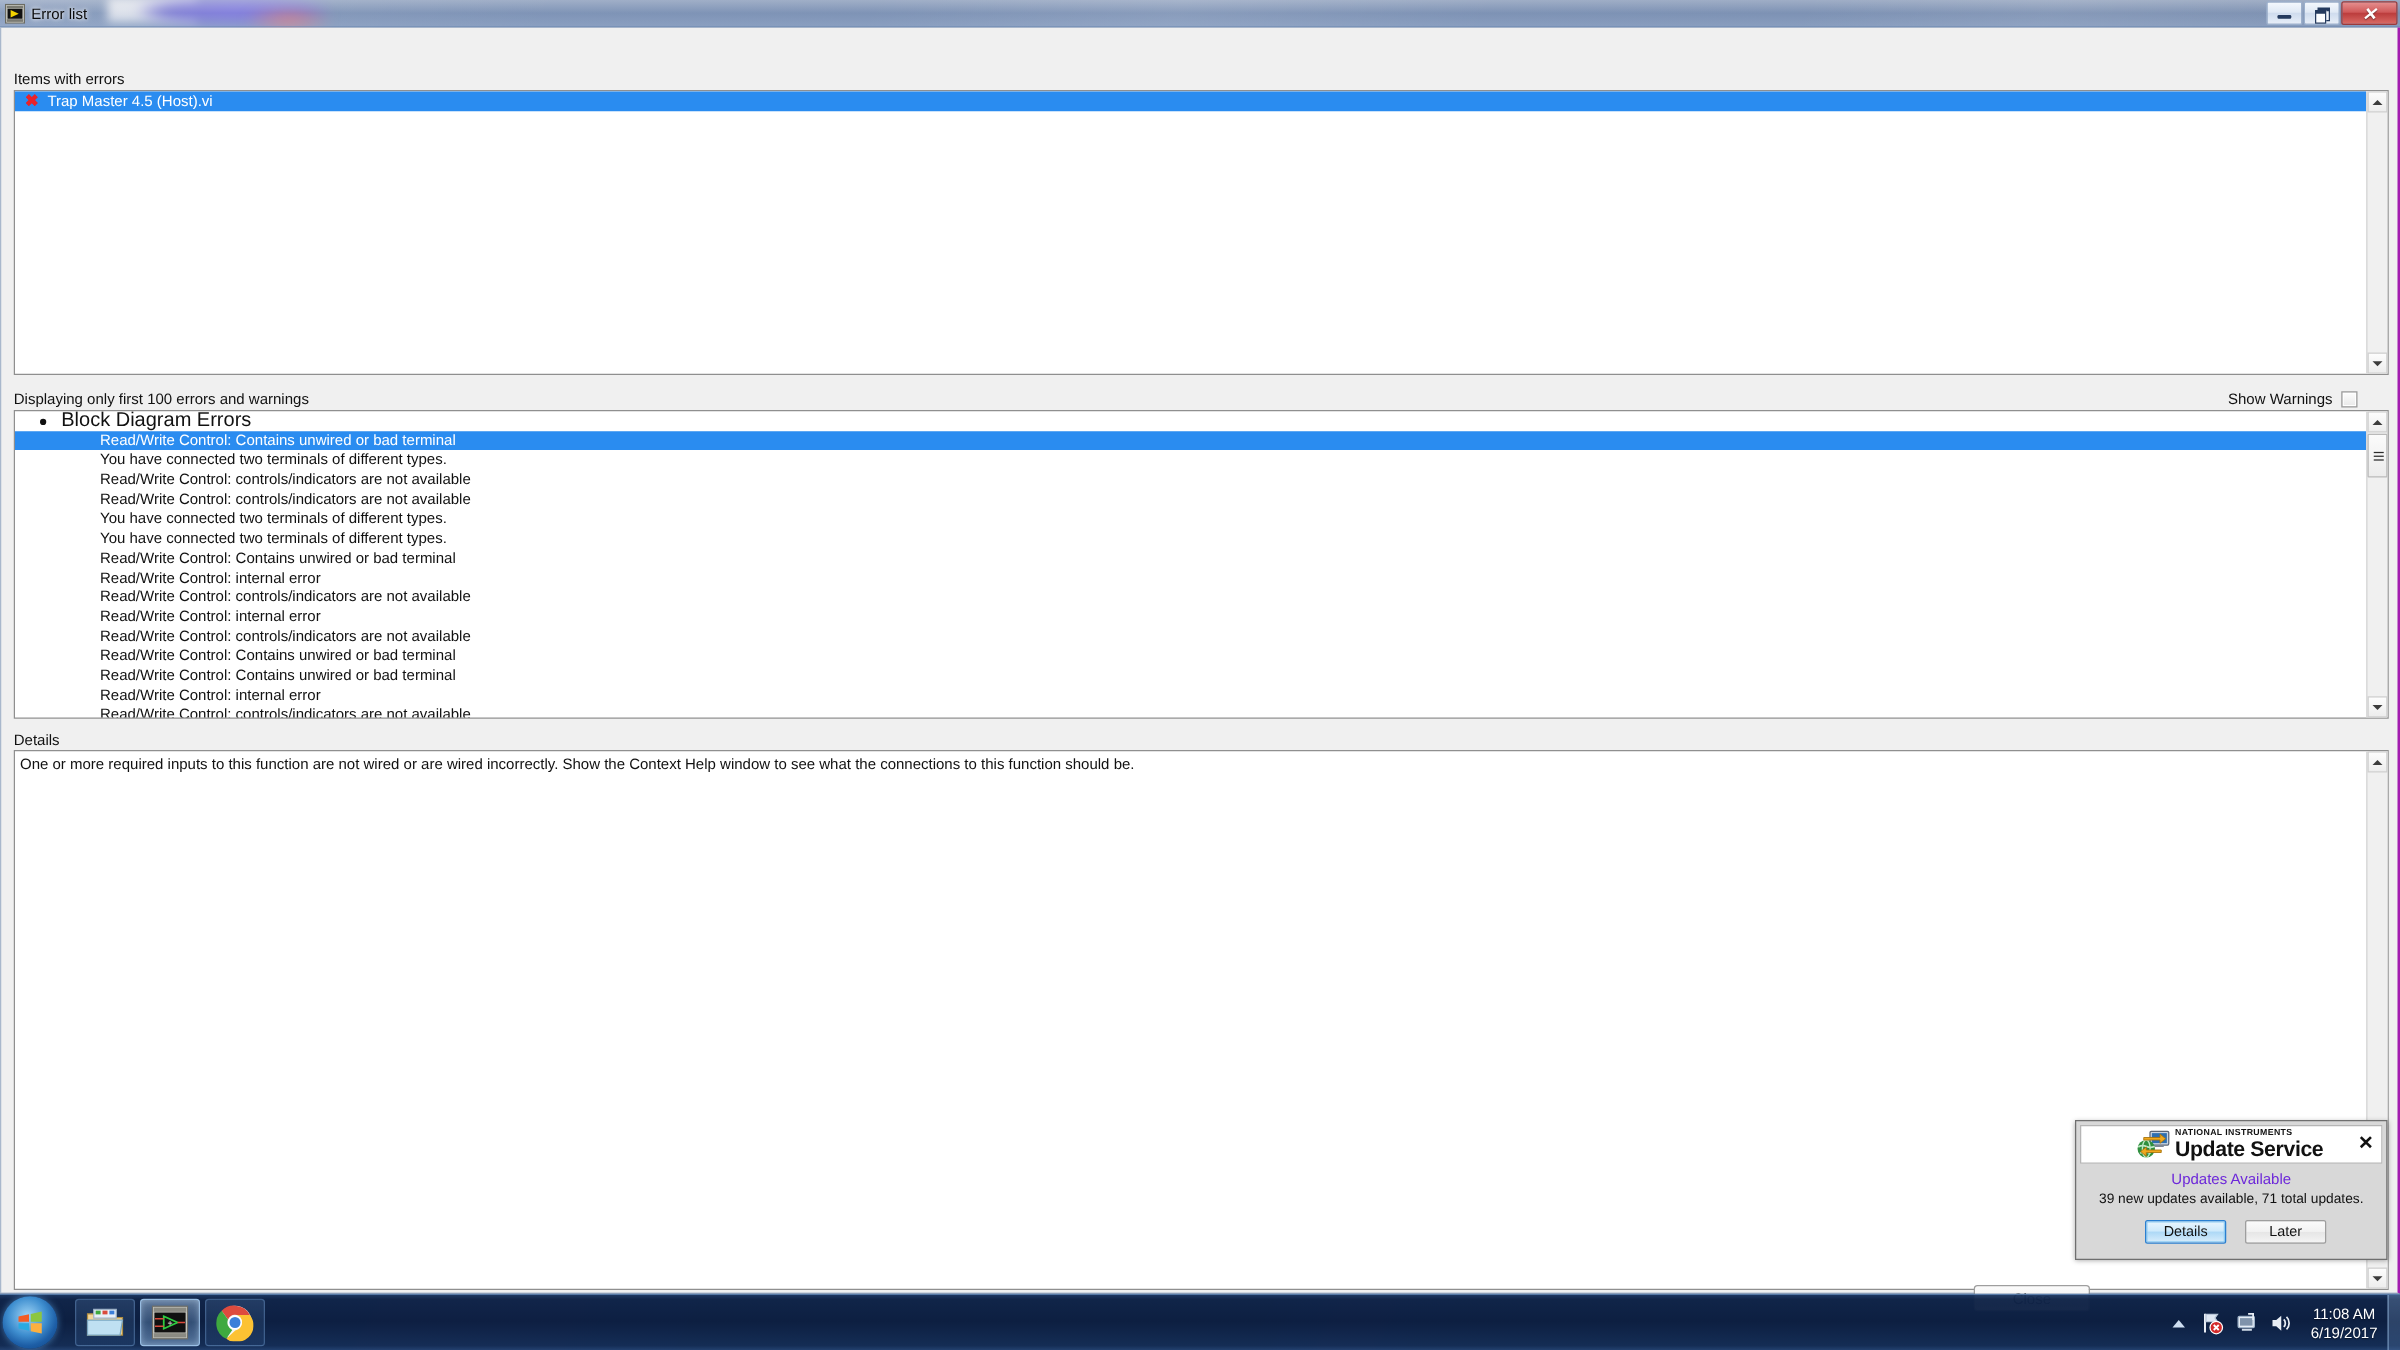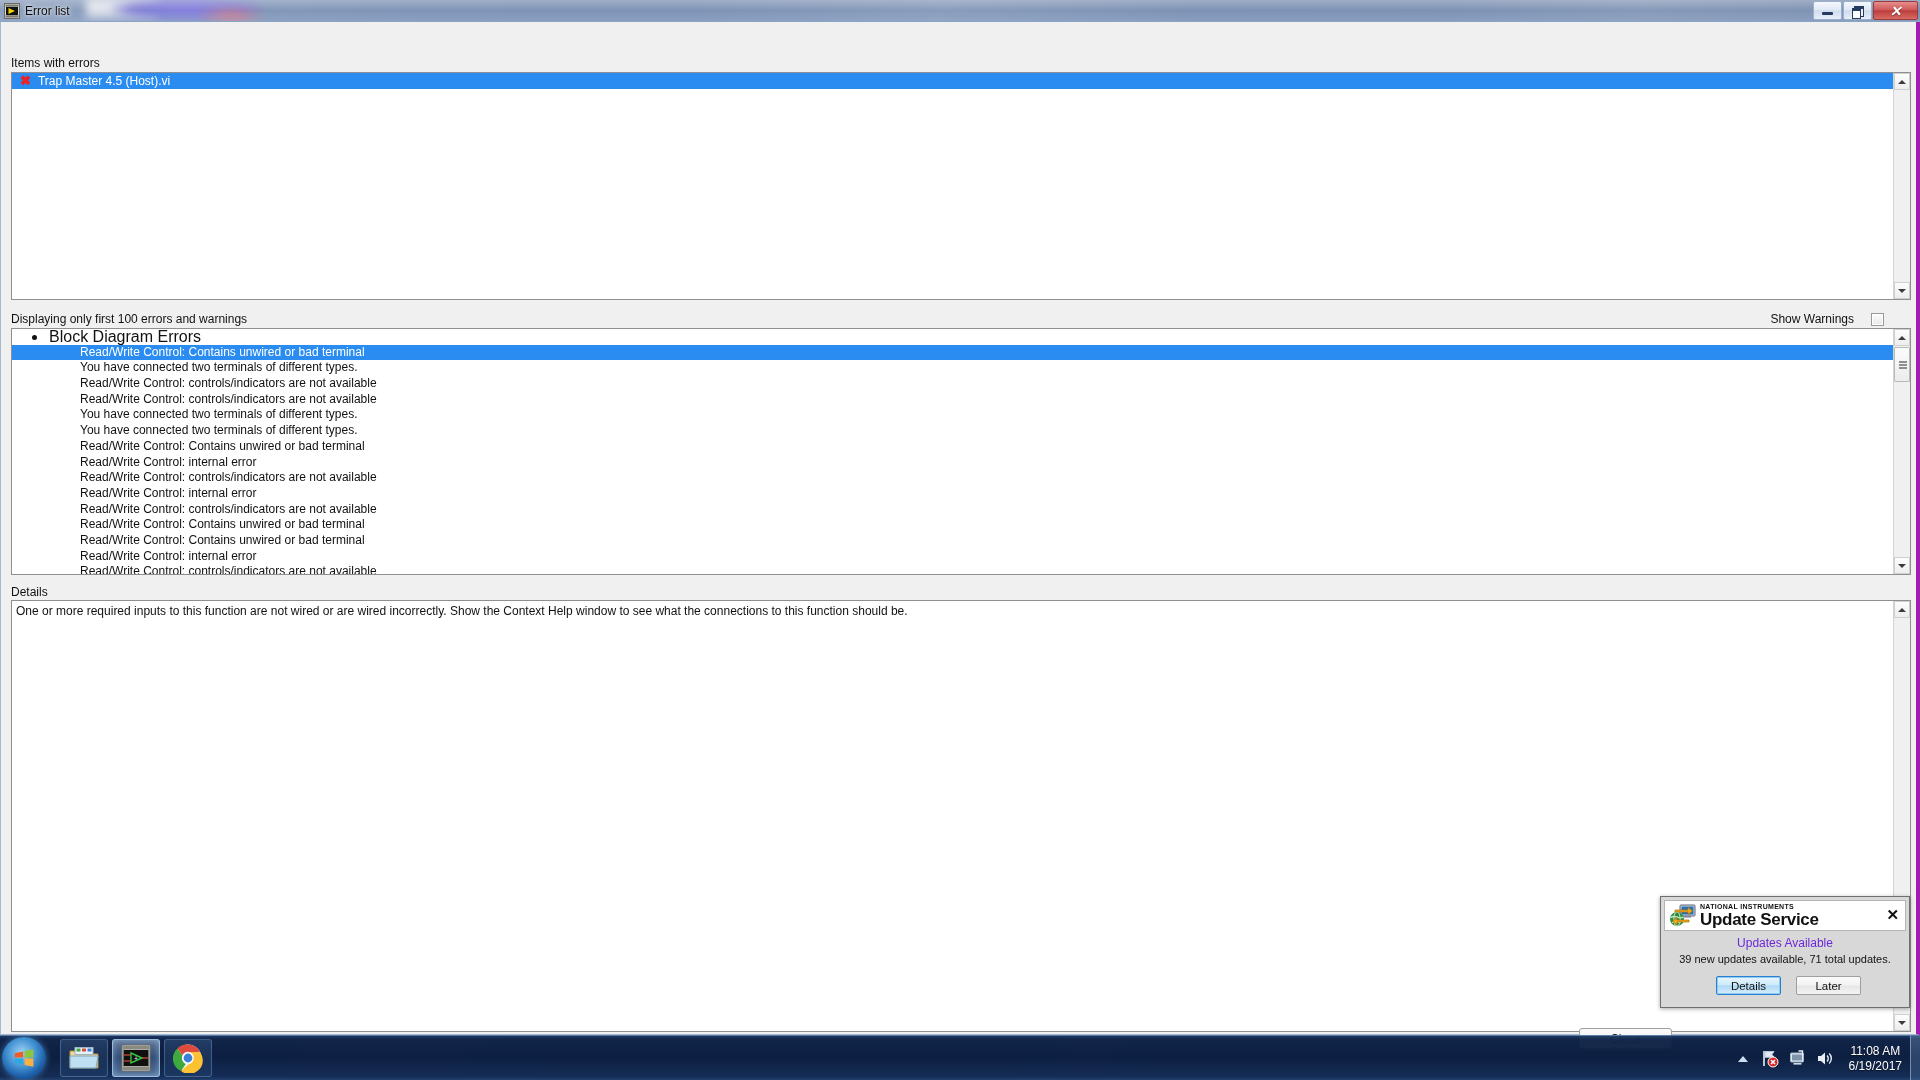--- a/index.html
+++ b/index.html
@@ -85,21 +85,21 @@
   }
   .glyph-close {
     color: #fff; font-size: 14px; font-weight: bold; line-height: 1;
     font-family: "Liberation Sans", sans-serif;
     text-shadow: 0 1px 1px rgba(0,0,0,0.45);
   }
 
   #winbody {
     position: absolute; left: 0; top: 22px; width: 1920px; height: 1013px;
     background: #f0f0f0;
-    border-left: 1px solid #a9b8cc; border-right: 4px solid #a21caf; border-bottom: 1px solid #a9b8cc;
+    border-left: 1px solid #a9b8cc; border-right: 2px solid #a21caf; border-bottom: 1px solid #a9b8cc;
   }
 
   .sect-label {
     position: absolute; font-size: 12px; color: #111; white-space: nowrap;
   }
 
   
   .listbox {
     position: absolute;
     background: #ffffff;
@@ -182,21 +182,21 @@
   
   #popup {
     position: absolute; left: 1660px; top: 896px; width: 250px; height: 112px;
     background: #d8d8d8;
     border: 1px solid #6f6f6f;
     box-shadow: 0 1px 4px rgba(0,0,0,0.35);
   }
   #pop-head {
     position: absolute; left: 3px; top: 3px; right: 3px; height: 31px;
     background: #ffffff; border: 1px solid #b5b5b5;
-    display: flex; align-items: center;
+    display: flex; align-items: center; padding-left: 40px;
   }
   #pop-logo { width: 28px; height: 24px; margin-left: 4px; margin-right: 3px; position: relative; flex: 0 0 auto; }
   #pop-titles { display: flex; flex-direction: column; justify-content: center; line-height: 1; }
   #pop-ni { font-size: 7px; font-weight: bold; color: #111; letter-spacing: 0.3px; }
   #pop-us { font-size: 17px; font-weight: bold; color: #111; letter-spacing: -0.3px; margin-top: 1px; }
   #pop-close {
     position: absolute; right: 6px; top: 6px;
     font-size: 15px; font-weight: bold; color: #111; line-height: 1; cursor: pointer;
   }
   #pop-body { position: absolute; left: 3px; top: 37px; right: 3px; height: 38px; text-align: center; }
@@ -315,21 +315,21 @@
             <i class="arrow-up"></i>
           </div>
         <div class="sb-btn sb-down">
             <i class="arrow-down"></i>
           </div>
       </div>
     </div>
 
     <div class="sect-label" style="left:10px; top:290px;">Displaying only first 100 errors and warnings</div>
 
-    <div class="sect-label" style="right:32px; top:290px; display:flex; align-items:center; gap:17px;">
+    <div class="sect-label" style="right:32px; top:290px; display:flex; align-items:center; gap:7px;">
       <span>Show Warnings</span>
       <span style="width:13px;height:13px;border:1px solid #9a9a9a;background:linear-gradient(to bottom,#fdfdfd,#e9e9e9);display:inline-block;box-shadow:inset 0 0 0 1px #fff;"></span>
     </div>
 
     <div class="listbox" id="errlist" style="left:10px; top:306px; width:1900px; height:247px;">
       <div class="listinner">
         <div class="grouphdr">
           <span class="bullet"></span>
           <span class="ghtext">Block Diagram Errors</span>
         </div>

